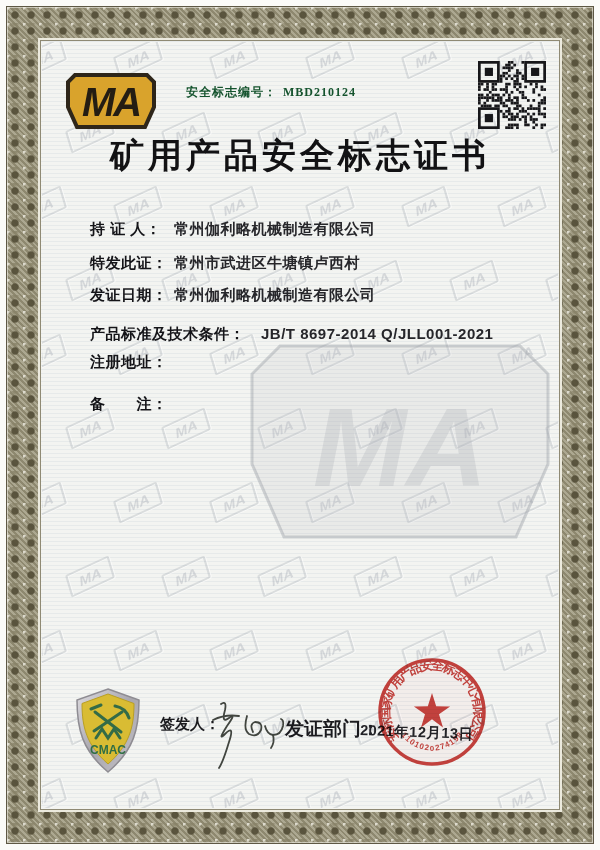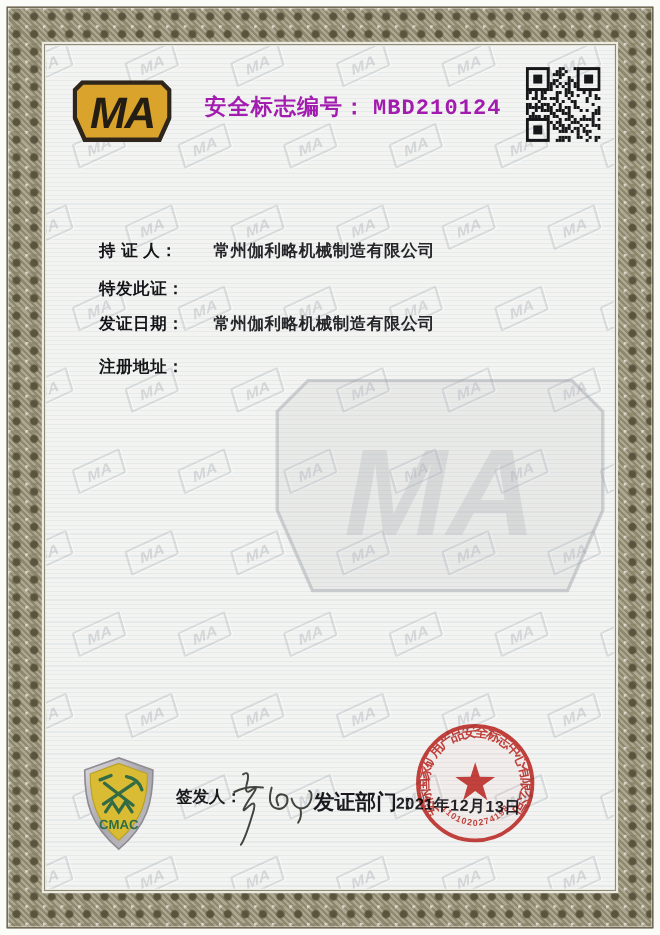--- a/index.html
+++ b/index.html
@@ -26,33 +26,33 @@
   .wm-layer{position:absolute;left:42px;top:42px;right:42px;bottom:42px;overflow:hidden;}
   .wm{position:absolute;width:40px;height:21px;border:2px solid rgba(148,155,168,.26);
     border-radius:2px;box-shadow:1px 1px 0 rgba(255,255,255,.55), inset 1px 1px 0 rgba(255,255,255,.5);
     transform:skewX(-12deg) rotate(-27deg);
     color:rgba(148,155,168,.32);font:italic 900 14px "Liberation Sans",sans-serif;
     display:flex;align-items:center;justify-content:center;}
 
   .big-wm{position:absolute;left:250px;top:344px;}
 
   .ma-logo{position:absolute;left:66px;top:73px;}
-  .certno{position:absolute;left:186px;top:84px;font-family:Liberation Mono, monospace;
-    font-size:20px;font-weight:700;color:#a21caf;letter-spacing:1px;}
+  .certno{position:absolute;left:186px;top:84px;font-family:Liberation Serif, serif;
+    font-size:12px;font-weight:700;color:#14532d;letter-spacing:1px;}
   .certno .val{font-weight:700;letter-spacing:1px;margin-left:6px;}
   .qr{position:absolute;left:478px;top:61px;}
 
   .title{position:absolute;left:0;top:133px;width:600px;text-align:center;
     font-size:34px;font-weight:900;color:#121214;letter-spacing:4px;
     font-family:"Liberation Sans",sans-serif;}
 
   .fields{position:absolute;left:90px;top:220px;width:470px;}
   .frow{display:flex;font-size:15px;line-height:18px;}
   .flabel{flex:none;width:84px;font-weight:700;color:#141418;letter-spacing:0.5px;}
-  .fvalue{font-family:"Liberation Serif",serif;font-weight:600;color:#26262a;letter-spacing:0.5px;margin-left:20px;}
+  .fvalue{font-family:"Liberation Serif",serif;font-weight:600;color:#26262a;letter-spacing:0.5px;}
   .frow.long .flabel{width:auto;margin-right:16px;}
   .dates .flabel2{flex:none;font-weight:700;color:#141418;margin-left:22px;letter-spacing:0.5px;}
 
   .para{position:absolute;left:57px;top:549px;width:487px;
     font-family:"Liberation Serif",serif;font-size:14.5px;line-height:16.5px;
     font-weight:600;color:#222226;text-align:justify;text-indent:2em;letter-spacing:0.3px;}
 
   .cmac{position:absolute;left:71px;top:687px;}
   .signer{position:absolute;left:160px;top:715px;font-family:"Liberation Serif",serif;
     font-size:15px;font-weight:700;color:#1a1a1e;}
@@ -345,37 +345,47 @@
       <rect x="54.40" y="65.28" width="2.72" height="2.72" fill="#17171a"></rect>
       <rect x="62.56" y="65.28" width="2.72" height="2.72" fill="#17171a"></rect>
       <rect x="1.36" y="1.36" width="19.040000000000003" height="19.040000000000003" fill="none" stroke="#17171a" stroke-width="2.72"></rect>
       <rect x="6.800000000000001" y="6.800000000000001" width="8.16" height="8.16" fill="#17171a"></rect>
       <rect x="47.6" y="1.36" width="19.040000000000003" height="19.040000000000003" fill="none" stroke="#17171a" stroke-width="2.72"></rect>
       <rect x="53.040000000000006" y="6.800000000000001" width="8.16" height="8.16" fill="#17171a"></rect>
       <rect x="1.36" y="47.6" width="19.040000000000003" height="19.040000000000003" fill="none" stroke="#17171a" stroke-width="2.72"></rect>
       <rect x="6.800000000000001" y="53.040000000000006" width="8.16" height="8.16" fill="#17171a"></rect>
     </svg>
 
+  <div class="title">矿用产品安全标志证书</div>
 
   <div class="fields">
     <div class="frow" style="margin-bottom:16px">
       <span class="flabel">持 证 人：</span>
       <span class="fvalue">常州伽利略机械制造有限公司</span>
     </div>
     <div class="frow" style="margin-bottom:14px">
       <span class="flabel">特发此证：</span>
+      <span class="fvalue">常州市武进区牛塘镇卢西村</span>
     </div>
     <div class="frow" style="margin-bottom:8px">
       <span class="flabel">发证日期：</span>
       <span class="fvalue">常州伽利略机械制造有限公司</span>
     </div>
     <div class="frow" style="margin-bottom:13px">
     </div>
+    <div class="frow long" style="margin-bottom:10px">
+      <span class="flabel">产品标准及技术条件：</span>
+      <span class="fvalue" style="font-family:'Liberation Sans',sans-serif;font-weight:600">JB/T 8697-2014  Q/JLL001-2021</span>
+    </div>
     <div class="frow" style="margin-bottom:24px">
       <span class="flabel">注册地址：</span>
+    </div>
+    <div class="frow">
+      <span class="flabel" style="width:auto">备　　注：</span>
+      <span class="fvalue"></span>
     </div>
   </div>
 
 
   <svg class="cmac" width="74" height="88" viewBox="0 0 74 88">
     <defs>
       <linearGradient id="silv" x1="0" y1="0" x2="1" y2="1">
         <stop offset="0" stop-color="#dddbe0"></stop>
           <stop offset=".5" stop-color="#a9a7ae"></stop>
           <stop offset="1" stop-color="#c6c4ca"></stop>

